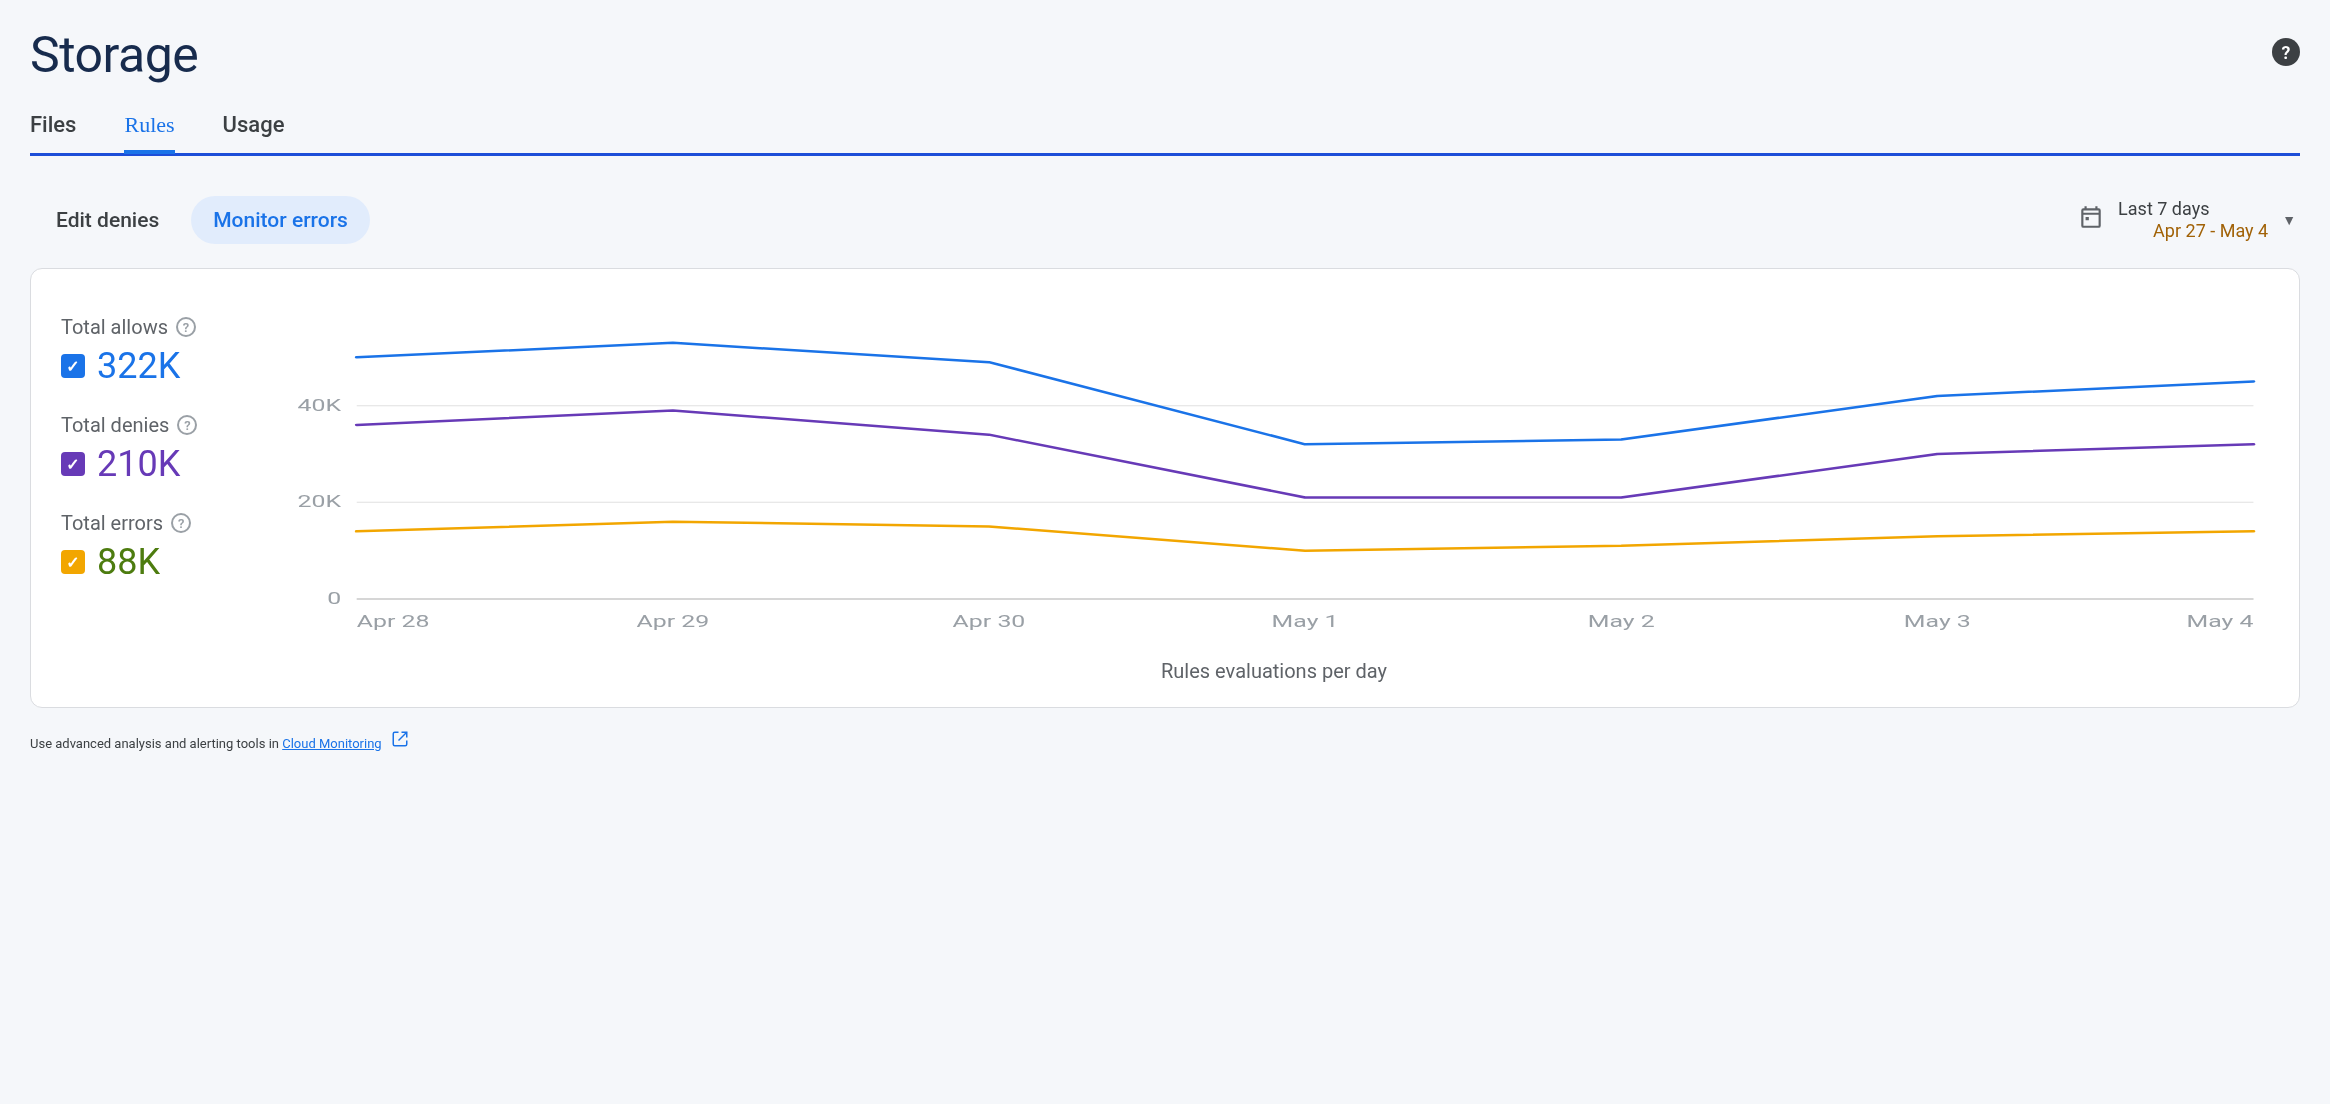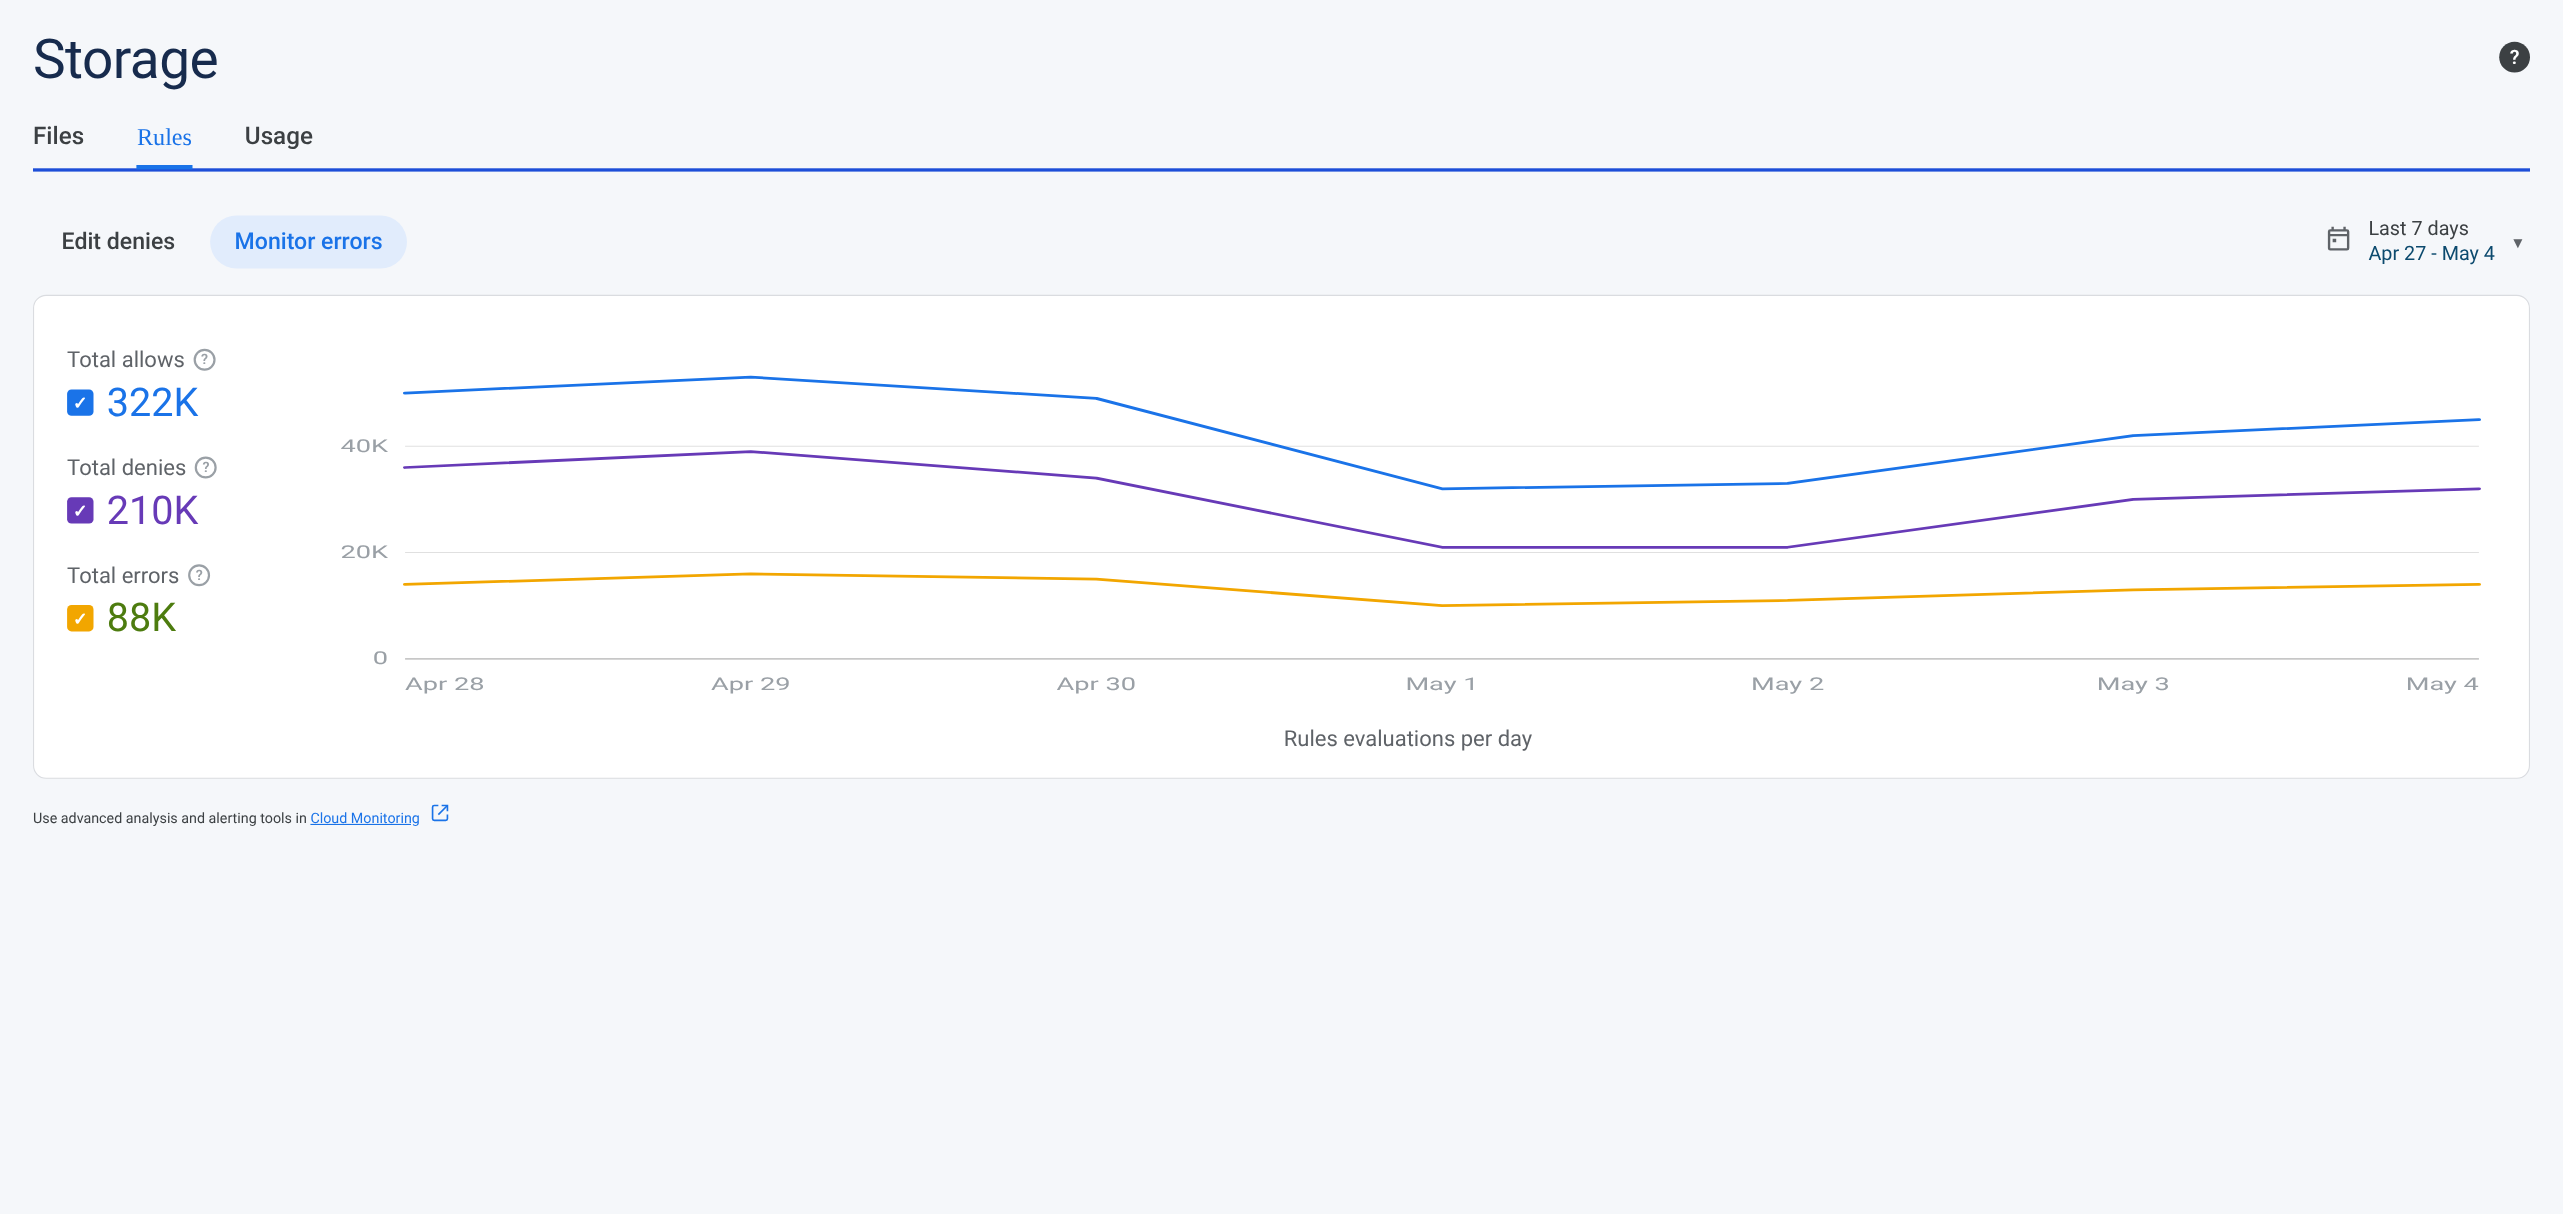--- a/index.html
+++ b/index.html
@@ -83,30 +83,30 @@
     align-items: center;
     gap: 14px;
     cursor: pointer;
   }
   .date-picker .cal-icon {
     color: #5f6368;
     font-size: 28px;
   }
   .date-text { display: flex; flex-direction: column; line-height: 1.25; }
   .date-text .range-label { font-size: 18px; color: #3c4043; }
-  .date-text .range-dates { font-size: 18px; color: #0c4a6e; }
+  .date-text .range-dates { font-size: 18px; color: #a16207; margin-left: 35px; }
   .date-picker .drop { color: #5f6368; font-size: 14px; }
 
   .card {
     background: #fff;
     border: 1px solid #dadce0;
     border-radius: 12px;
     padding: 30px 30px 24px 30px;
     display: flex;
-    gap: 20px;
+    gap: 8px;
   }
   .legend-col {
     width: 210px;
     display: flex;
     flex-direction: column;
     gap: 26px;
     padding-top: 16px;
   }
   .legend-item .lbl-row {
     display: flex;

